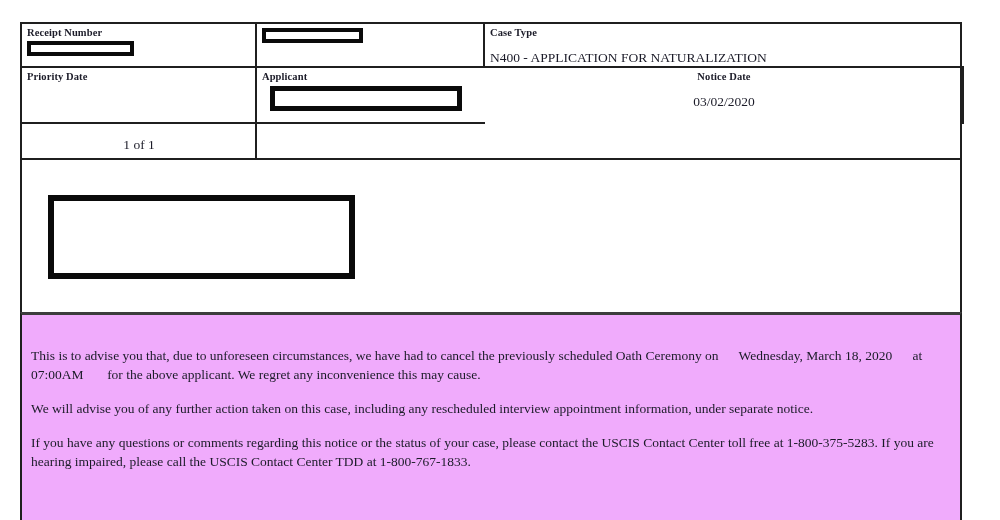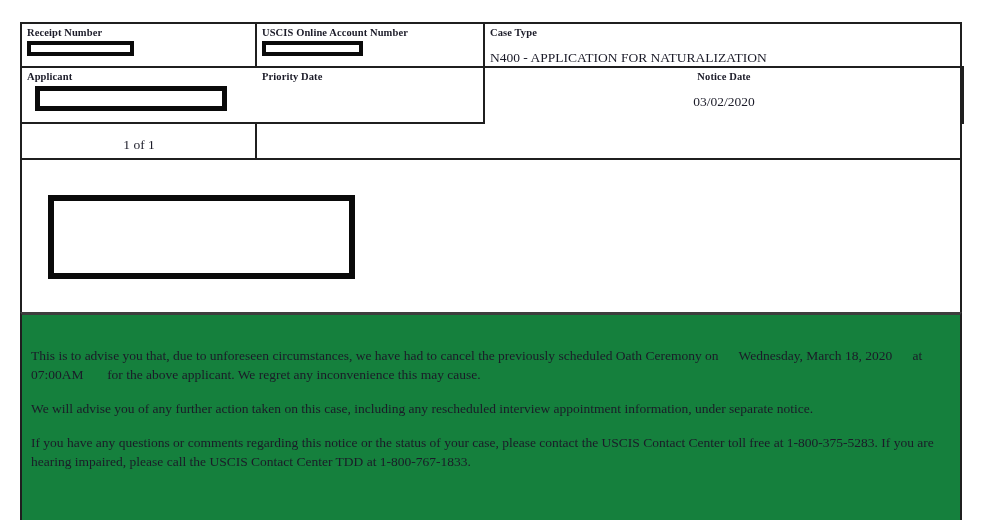--- a/index.html
+++ b/index.html
@@ -95,21 +95,21 @@
   #body-section {
     position: absolute;
     left: 20px;
     top: 312px;
     width: 942px;
     height: 208px;
     border-left: 2px solid #1f1f1f;
     border-right: 2px solid #1f1f1f;
     border-top: 3px solid #3d3d3d;
     box-sizing: border-box;
-    background: #15803d;
+    background: #f0abfc;
     padding: 31px 16px 0 9px;
   }
   .para {
     font-size: 13.5px;
     line-height: 19px;
     margin: 0 0 15px 0;
     white-space: pre-wrap;
     color: #1b1b28;
   }
 </style>
@@ -119,38 +119,37 @@
 <div id="page">
 
   <div id="header-table">
 
     <div class="cell">
       <div class="cell-label">Receipt Number</div>
       <div class="redact" id="redact-receipt"></div>
     </div>
 
     <div class="cell">
-      <div class="cell-label">USCIS Online Account Number</div>
       <div class="redact" id="redact-account"></div>
     </div>
 
     <div class="cell last-col">
       <div class="cell-label">Case Type</div>
       <div class="cell-value">N400 - APPLICATION FOR NATURALIZATION</div>
     </div>
 
 
+    <div class="cell">
+      <div class="cell-label">Priority Date</div>
+      <div class="cell-value"></div>
+    </div>
+
     <div class="cell last-col">
       <div class="cell-label">Applicant</div>
       <div class="redact" id="redact-applicant"></div>
-    </div>
-
-    <div class="cell">
-      <div class="cell-label">Priority Date</div>
-      <div class="cell-value"></div>
     </div>
 
     <div class="cell last-row">
       <div class="cell-label">Notice Date</div>
       <div class="cell-value">03/02/2020</div>
     </div>
 
     <div class="cell last-row">
       <div class="cell-value">1 of 1</div>
     </div>

